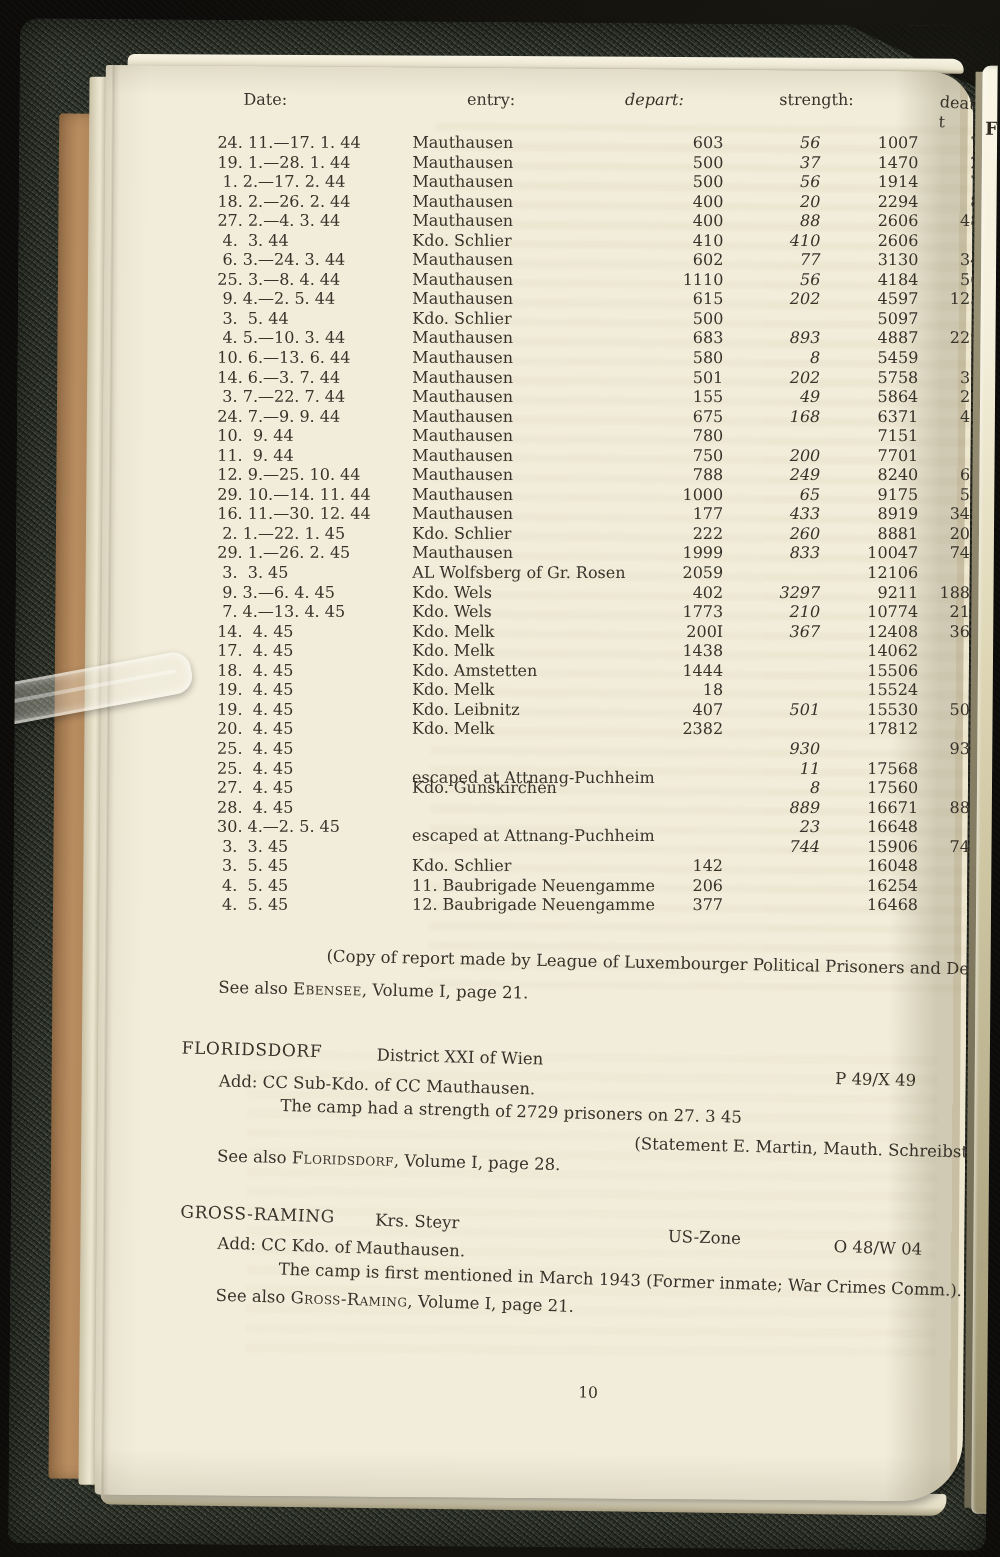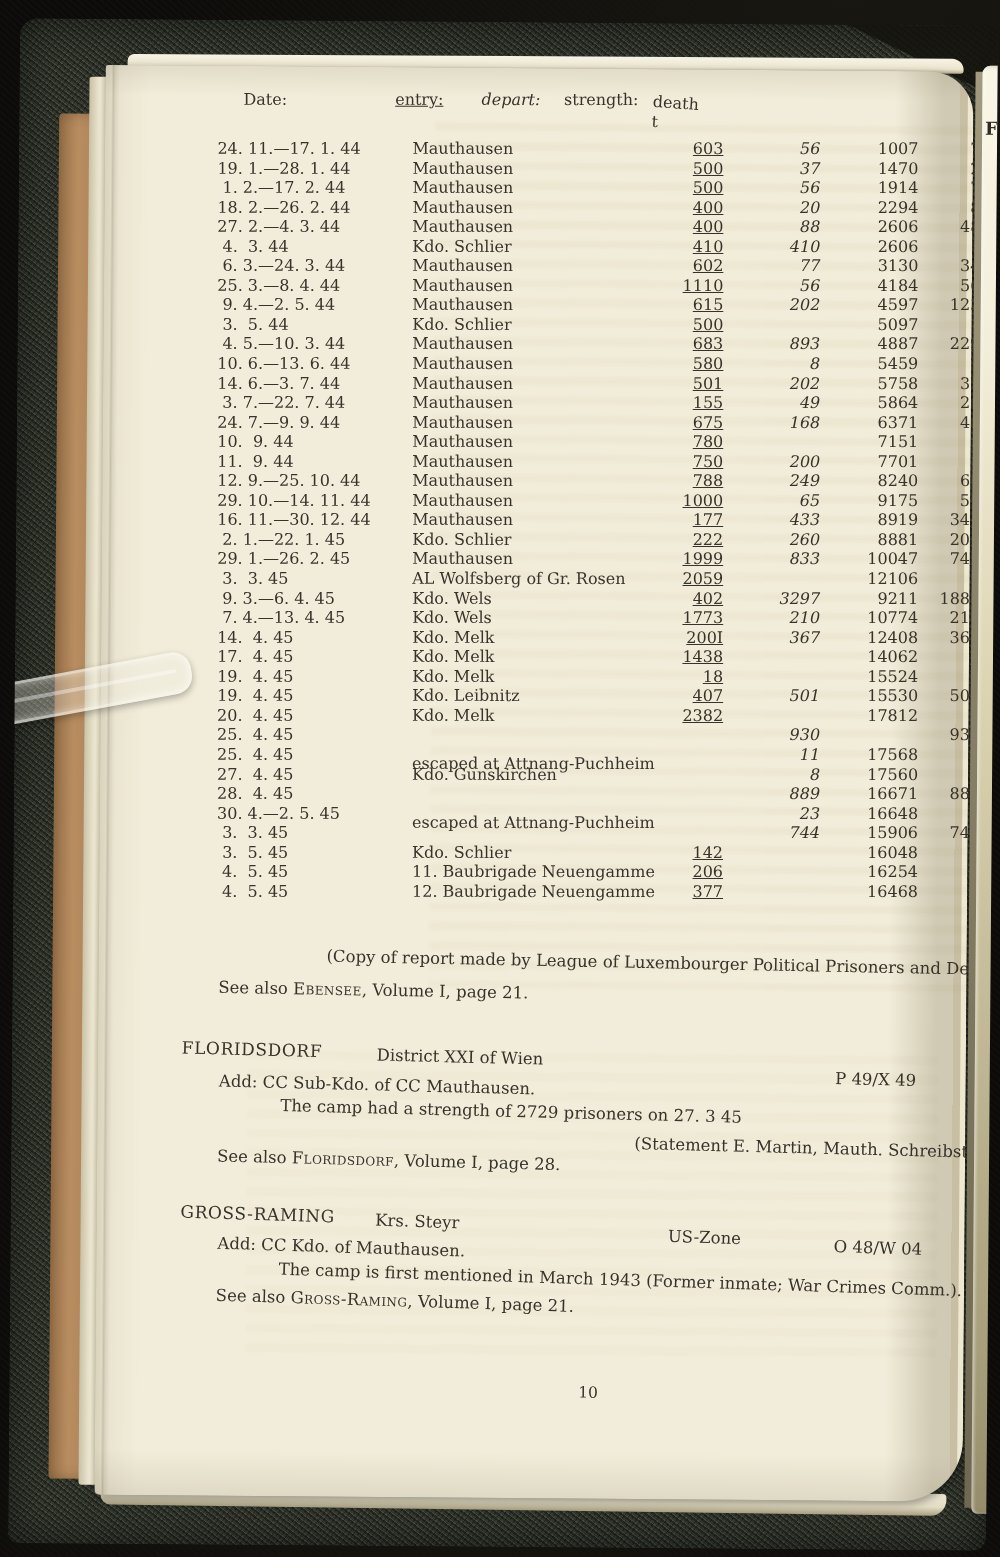--- a/index.html
+++ b/index.html
@@ -84,25 +84,25 @@
     position:absolute;filter:blur(1.4px);opacity:.55;pointer-events:none;
     background:repeating-linear-gradient(180deg, rgba(148,120,82,.085) 0 8px, rgba(0,0,0,0) 8px 19.5px);
   }
   .bleed.b1{left:330px;top:55px;width:545px;height:865px;}
   .bleed.b2{left:150px;top:985px;width:690px;height:310px;opacity:.4;}
   
   .table-block{position:absolute;left:112px;top:24px;width:770px;transform:rotate(-.42deg);transform-origin:0 0;font-size:16px;}
   .t-row{display:flex;line-height:19.55px;white-space:nowrap;}
   .c-date{width:150px;white-space:pre;}
   .c-dest{width:280px;padding-left:45px;box-sizing:border-box;}
-  .c-entry{width:76px;text-align:right;text-decoration:underline;}
+  .c-entry{width:76px;text-align:right;}
   .c-depart{width:97px;text-align:right;font-style:italic;}
   .c-strength{width:98px;text-align:right;}
   .c-death{width:62px;text-align:right;}
-  .t-header{display:flex;line-height:20px;margin-bottom:9px;}
+  .t-header{display:flex;line-height:20px;margin-bottom:3px;justify-content:space-between;}
   .t-header .c-date{padding-left:26px;box-sizing:border-box;}
   .t-header .c-dest{padding-left:87px;}
   .t-header .c-death{text-align:left;padding-left:14px;box-sizing:border-box;transform:rotate(4deg) translateY(3px);}
   .c-dest.drop{transform:translateY(9px);}
   
   .caption-block{position:absolute;left:228px;top:880px;font-size:16.5px;transform:rotate(.7deg);transform-origin:0 0;white-space:nowrap;}
   .see-also{white-space:nowrap;}
   .ebensee-line{position:absolute;left:120px;top:912px;font-size:16.5px;transform:rotate(.6deg);transform-origin:0 0;}
   .sc{font-variant:small-caps;letter-spacing:.4px;}
   .camp-block{position:absolute;width:810px;transform-origin:0 0;font-size:16.5px;}
@@ -370,20 +370,28 @@
   </div>
           <div class="t-row">
     <span class="c-date">17.  4. 45</span>
     <span class="c-dest">Kdo. Melk</span>
     <span class="c-entry">1438</span>
     <span class="c-depart"></span>
     <span class="c-strength">14062</span>
     <span class="c-death"></span>
   </div>
           <div class="t-row">
+    <span class="c-date">18.  4. 45</span>
+    <span class="c-dest">Kdo. Amstetten</span>
+    <span class="c-entry">1444</span>
+    <span class="c-depart"></span>
+    <span class="c-strength">15506</span>
+    <span class="c-death"></span>
+  </div>
+          <div class="t-row">
     <span class="c-date">19.  4. 45</span>
     <span class="c-dest">Kdo. Melk</span>
     <span class="c-entry">18</span>
     <span class="c-depart"></span>
     <span class="c-strength">15524</span>
     <span class="c-death"></span>
   </div>
           <div class="t-row">
     <span class="c-date">19.  4. 45</span>
     <span class="c-dest">Kdo. Leibnitz</span>

